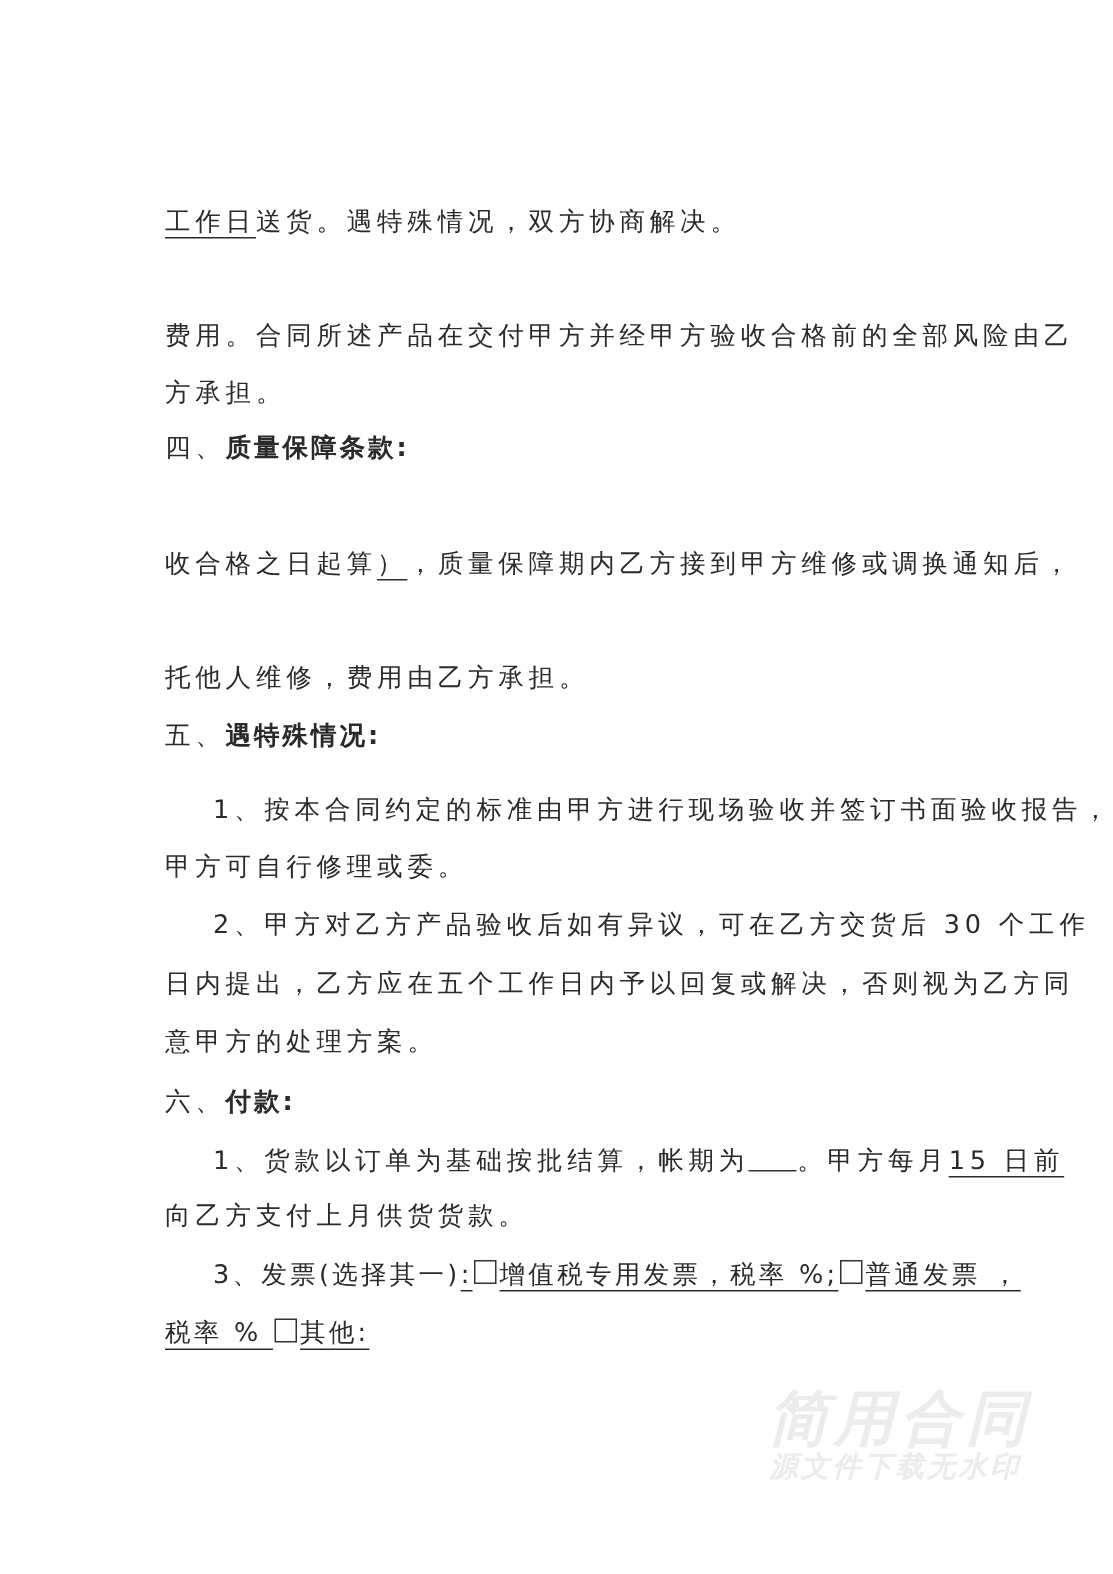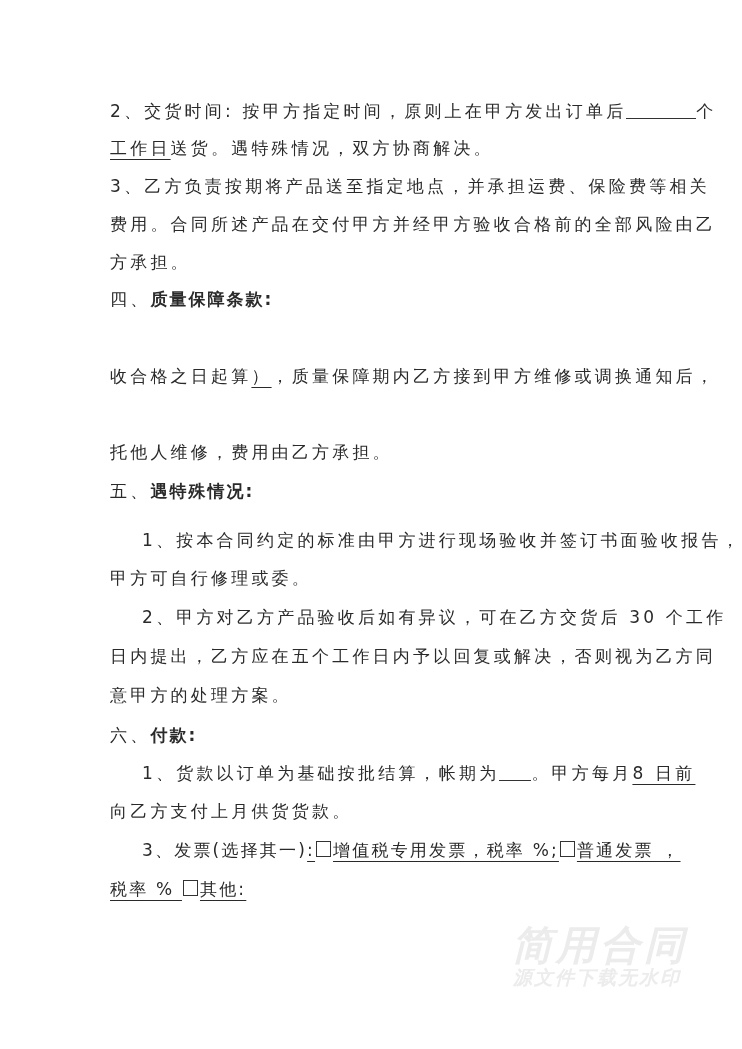--- a/index.html
+++ b/index.html
@@ -15,28 +15,24 @@
   .box { display: inline-block; width: 13px; height: 14px; border: 1.3px solid #333; vertical-align: -1px; margin: 0 2px 0 1px; }
   .wm { position: absolute; color: #ececec; font-weight: bold; font-style: italic; user-select: none; }
   .wm1 { left: 512px; top: 918px; font-size: 40px; letter-spacing: 4px; }
   .wm2 { left: 513px; top: 965px; font-size: 19px; letter-spacing: 2px; }
 </style>
 </head>
 <body>
 
 <div class="page">
 
-  <div class="line" style="top:100px">
-    <span>2、交货时间: 按甲方指定时间，原则上在甲方发出订单后</span><span class="blank" style="width:70px"></span><span>个</span>
-  </div>
   <div class="line" style="top:137px">
     <span class="u">工作日</span><span>送货。遇特殊情况，双方协商解决。</span>
   </div>
 
-  <div class="line" style="top:175px">3、乙方负责按期将产品送至指定地点，并承担运费、保险费等相关</div>
   <div class="line" style="top:213px">费用。合同所述产品在交付甲方并经甲方验收合格前的全部风险由乙</div>
   <div class="line" style="top:251px">方承担。</div>
 
   <div class="line" style="top:288px">
     <span>四、</span><span class="bold">质量保障条款:</span>
   </div>
   <div class="line" style="top:365px">
     <span>收合格之日起算</span><span class="u">）</span><span>，质量保障期内乙方接到甲方维修或调换通知后，</span>
   </div>
   <div class="line" style="top:441px">托他人维修，费用由乙方承担。</div>
@@ -47,21 +43,21 @@
   <div class="line indent" style="top:529px">1、按本合同约定的标准由甲方进行现场验收并签订书面验收报告，</div>
   <div class="line" style="top:567px">甲方可自行修理或委。</div>
   <div class="line indent" style="top:606px">2、甲方对乙方产品验收后如有异议，可在乙方交货后 30 个工作</div>
   <div class="line" style="top:645px">日内提出，乙方应在五个工作日内予以回复或解决，否则视为乙方同</div>
   <div class="line" style="top:684px">意甲方的处理方案。</div>
 
   <div class="line" style="top:724px">
     <span>六、</span><span class="bold">付款:</span>
   </div>
   <div class="line indent" style="top:762px">
-    <span>1、货款以订单为基础按批结算，帐期为</span><span class="blank" style="width:32px"></span><span>。甲方每月</span><span class="u">8 日前</span>
+    <span>1、货款以订单为基础按批结算，帐期为</span><span class="blank" style="width:32px"></span><span>。甲方每月</span><span class="u">15 日前</span>
   </div>
   <div class="line" style="top:800px">向乙方支付上月供货货款。</div>
   <div class="line indent" style="top:839px; letter-spacing:2.2px">
     <span>3、发票(选择其一)</span><span class="u"><span>:</span><span class="box"></span><span>增值税专用发票，税率 %;</span><span class="box"></span><span>普通发票 ，</span></span>
   </div>
   <div class="line" style="top:878px; letter-spacing:2.2px">
     <span class="u"><span>税率  % </span><span class="box"></span><span>其他:  </span></span>
   </div>
 
   <div class="wm wm1">简用合同</div>

